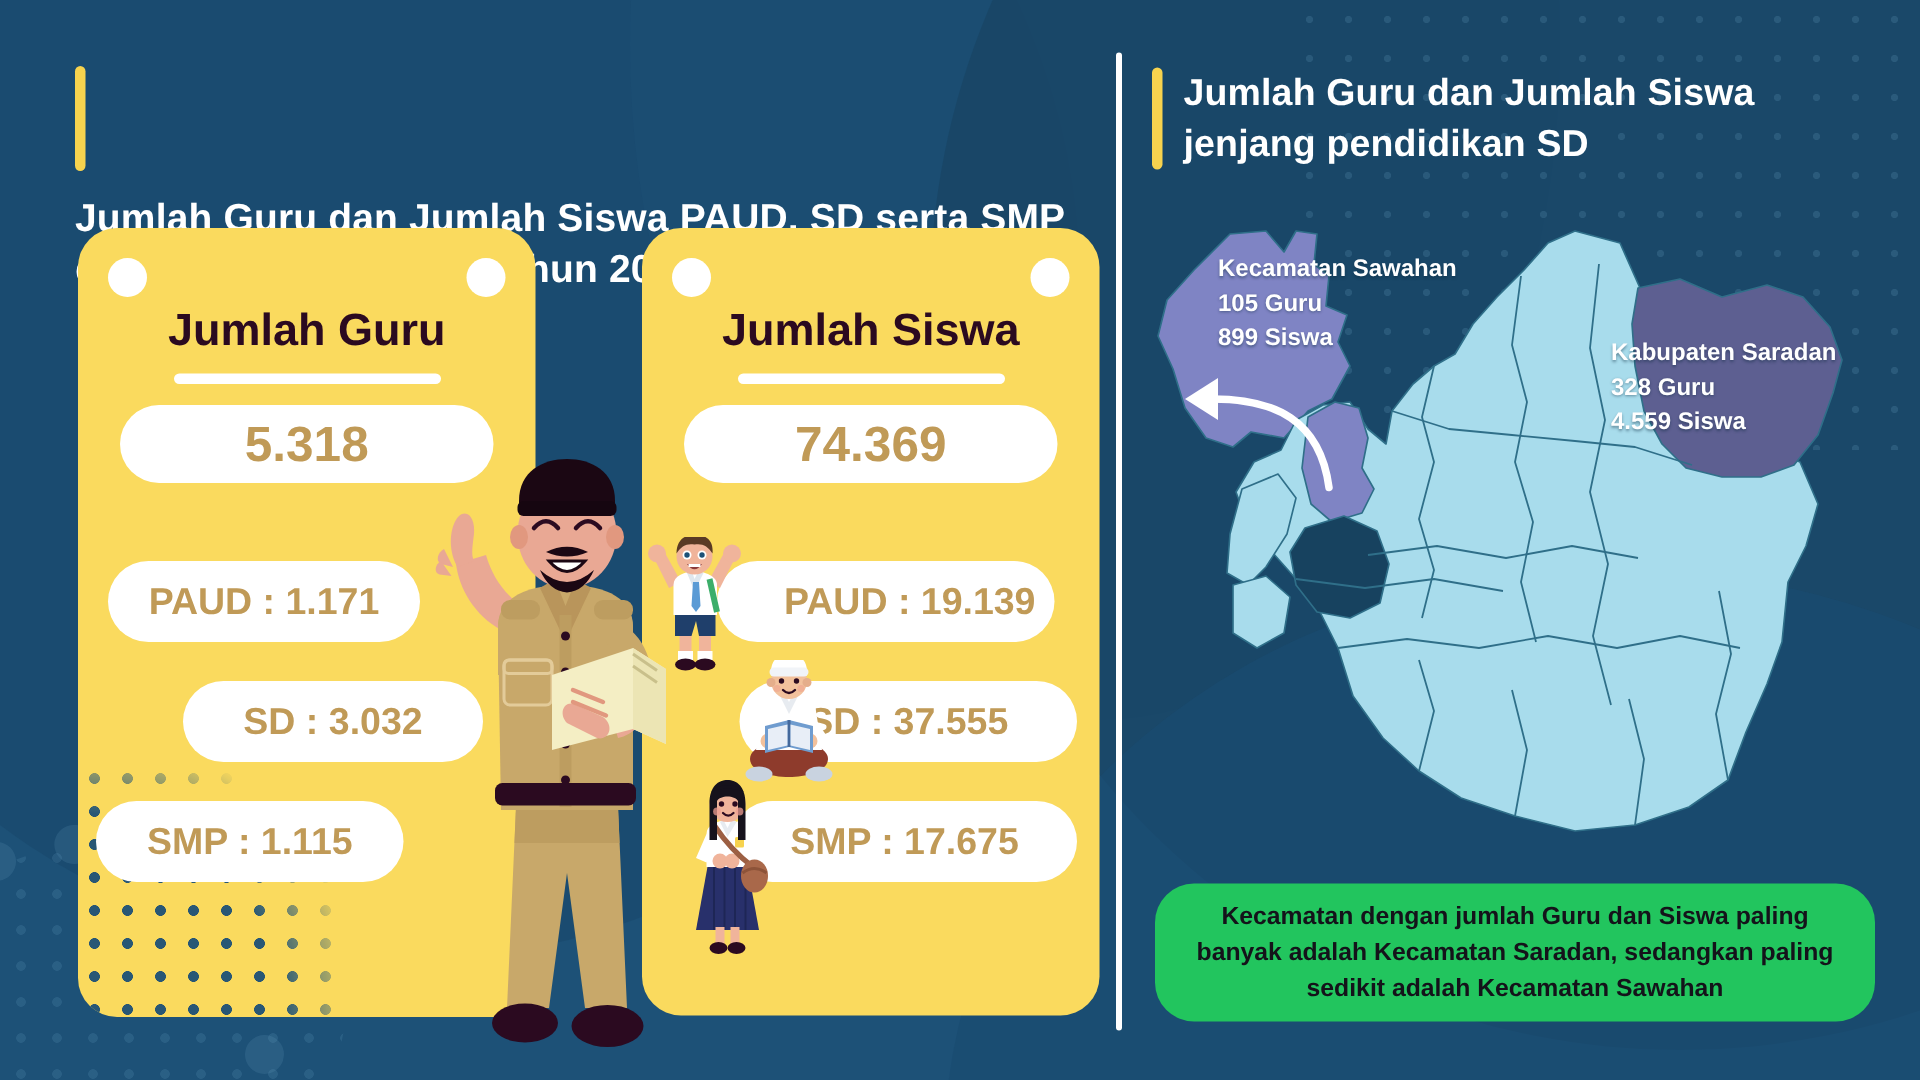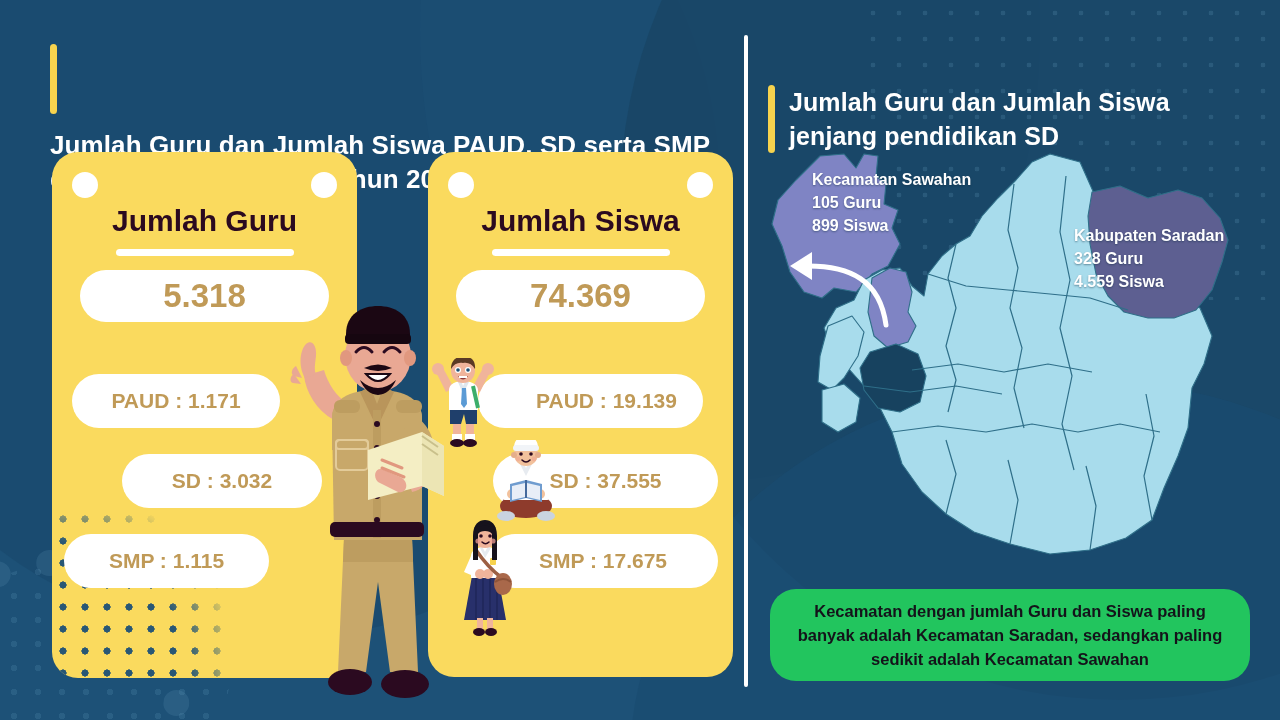--- a/index.html
+++ b/index.html
@@ -85,21 +85,21 @@
   }
   .title-text {
     color: #ffffff;
     font-weight: bold;
     letter-spacing: .1px;
   }
   #title-left { left: 50px; top: 44px; width: 680px; flex-direction: column; }
   #title-left .title-bar { height: 70px; }
   #title-left .title-text { font-size: 26px; line-height: 34px; }
 
-  #title-right { left: 768px; top: 45px; width: 470px; margin-top: 40px; }
+  #title-right { left: 768px; top: 45px; width: 470px; }
   #title-right .title-bar { height: 68px; }
   #title-right .title-text { font-size: 25px; line-height: 34px; }
 
   
   .divider {
     position: absolute;
     left: 744px; top: 35px;
     width: 4px; height: 652px;
     background: #ffffff;
     border-radius: 3px;
@@ -161,21 +161,21 @@
     color: #c09a57;
     font-weight: bold;
     white-space: nowrap;
   }
   .pill-total {
     height: 52px;
     font-size: 33px;
     left: 28px; right: 28px;
     top: 118px;
   }
-  .pill-row { height: 54px; font-size: 21px; }
+  .pill-row { height: 54px; font-size: 25px; }
 
   
   #card-guru .pill-paud { left: 20px;  width: 208px; top: 222px; }
   #card-guru .pill-sd   { left: 70px;  width: 200px; top: 302px; text-align: right; }
   #card-guru .pill-smp  { left: 12px;  width: 205px; top: 382px; }
 
   
   #card-siswa .pill-paud { left: 50px;  width: 225px; top: 222px; padding-left: 32px; }
   #card-siswa .pill-sd   { left: 65px;  width: 225px; top: 302px; }
   #card-siswa .pill-smp  { left: 60px;  width: 230px; top: 382px; }

